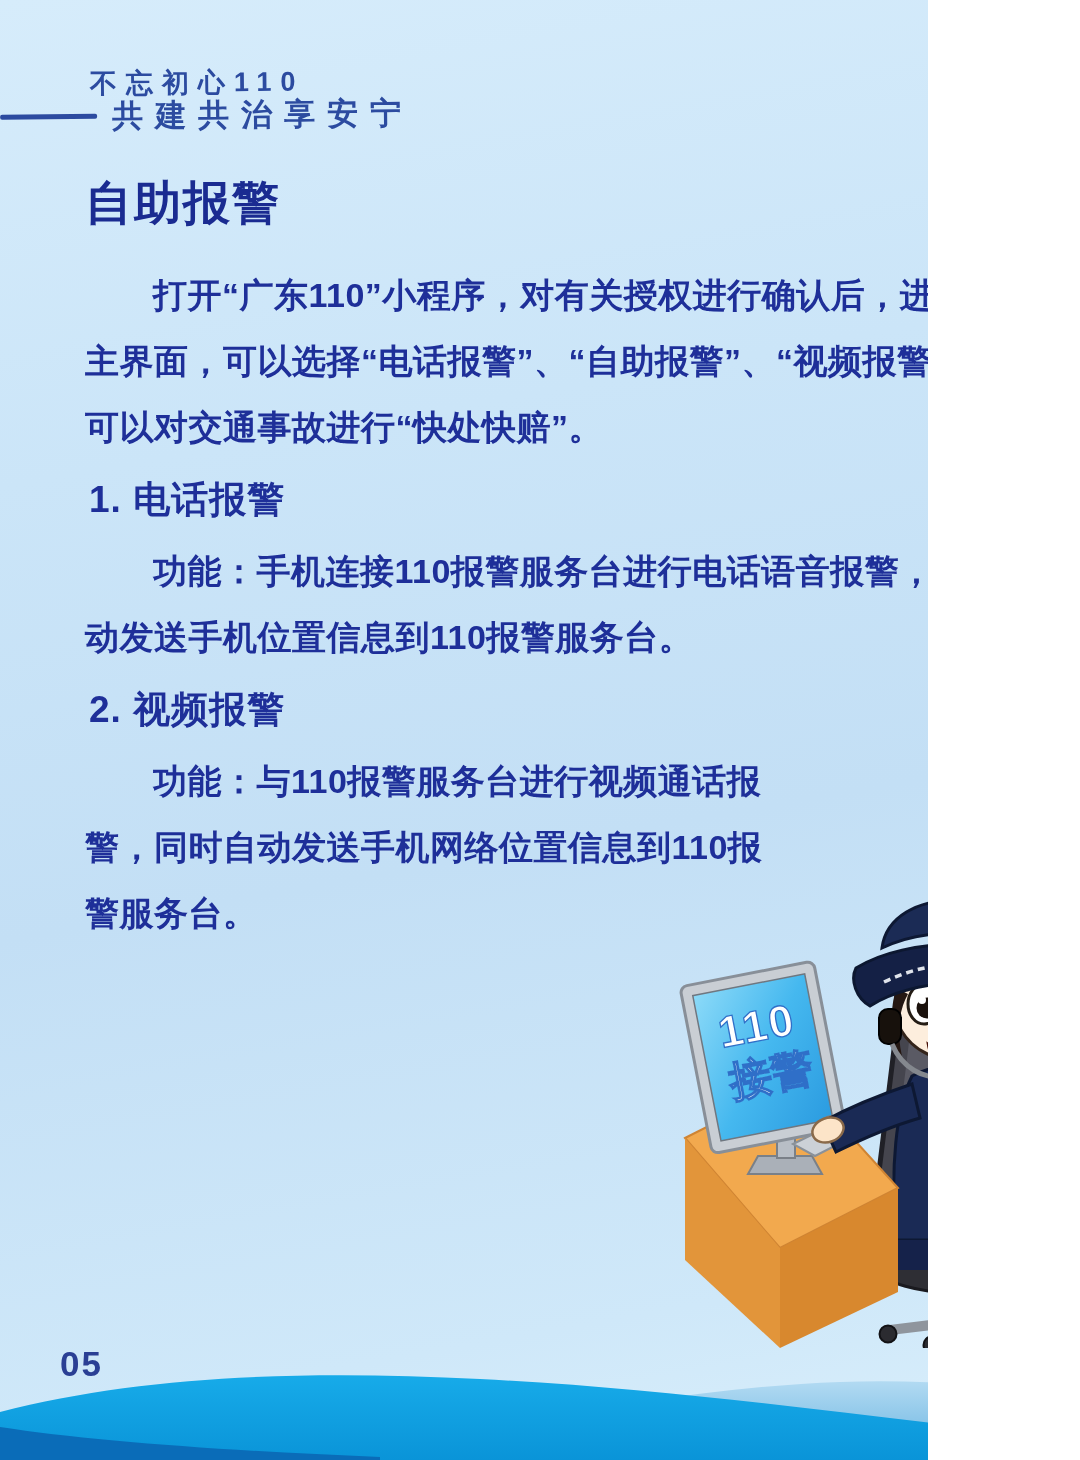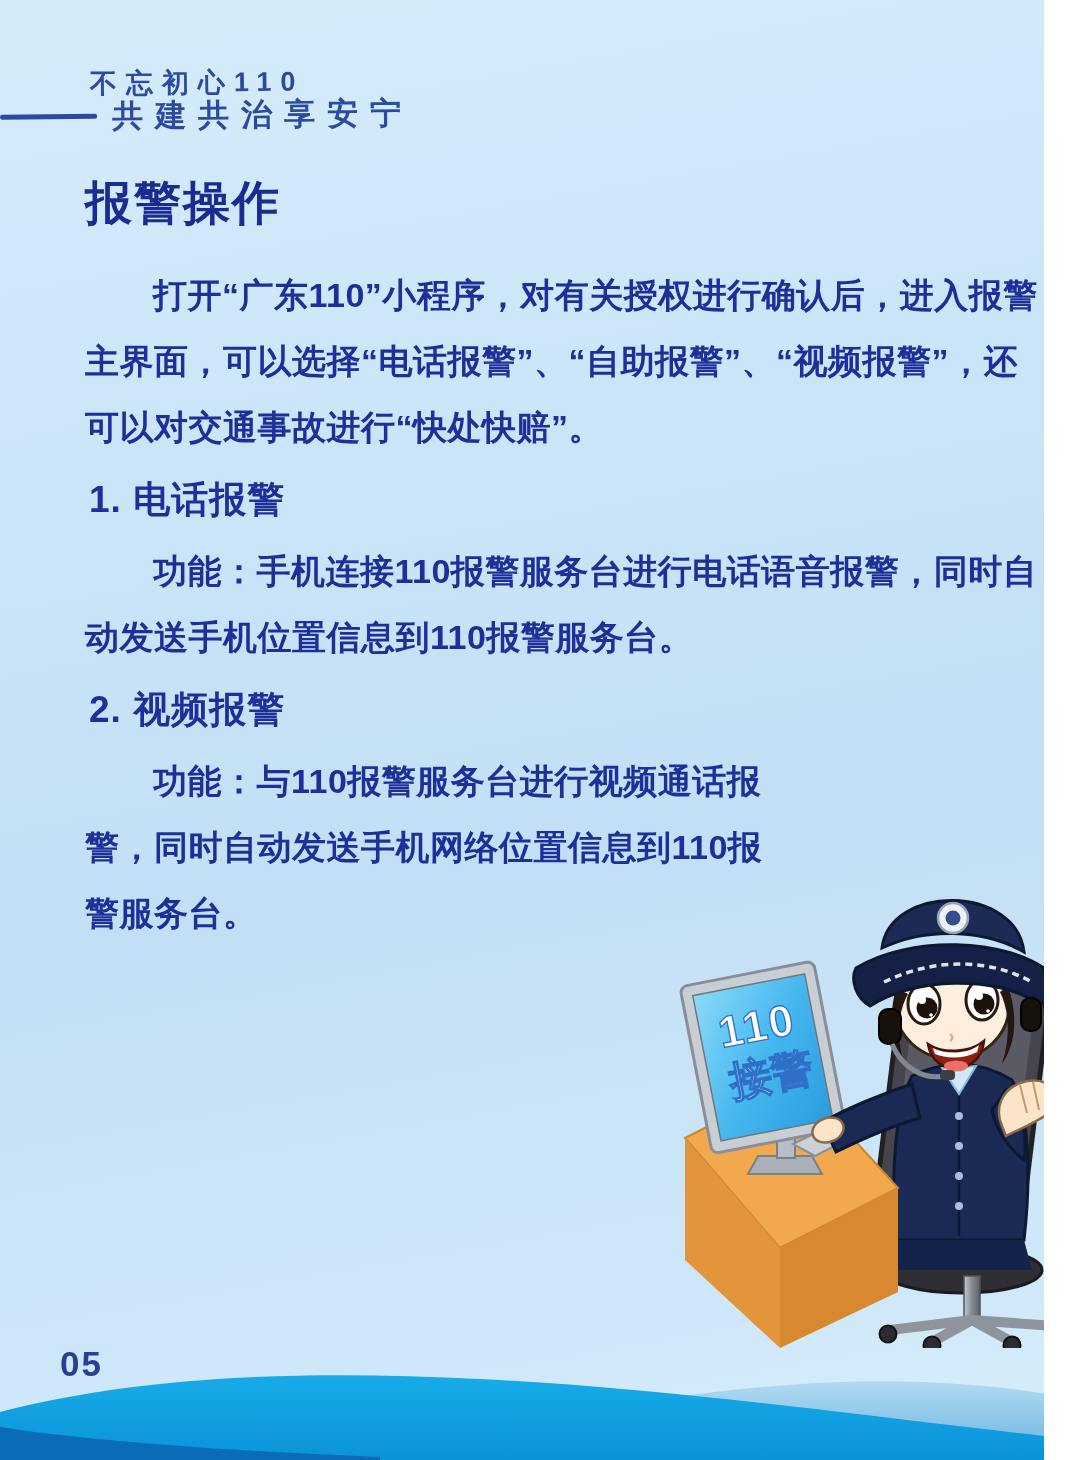--- a/index.html
+++ b/index.html
@@ -3,21 +3,21 @@
 <meta charset="utf-8">
 <style>
   html, body { margin: 0; padding: 0; }
   body {
     width: 1080px; height: 1460px;
     font-family: "Liberation Sans", "DejaVu Sans", sans-serif;
     overflow: hidden;
   }
   .page {
     position: relative;
-    width: 1044px; height: 1460px;
+    width: 928px; height: 1460px;
     background: linear-gradient(170deg, #d6ecfb 0%, #cbe5f8 30%, #c3dff5 58%, #cfe8f9 88%, #d8eefb 100%);
     overflow: hidden;
   }
 
   
   .header { position: absolute; left: 0; top: 58px; width: 520px; height: 90px;
             color: #2c4ba0; transform: rotate(-0.6deg); }
   .slogan-dash { position: absolute; left: 0; top: 54px; width: 97px; height: 5px;
                  background: #2c4ba0; border-radius: 2px; }
   .slogan1 { position: absolute; left: 90px; top: 6px; font-size: 27px; font-weight: 600;
@@ -52,21 +52,21 @@
 
 <div class="page">
 
   <div class="header">
     <div class="slogan-dash"></div>
     <div class="slogan1">不忘初心110</div>
     <div class="slogan2">共建共治享安宁</div>
   </div>
 
   <div class="content">
-    <h1>报警操作</h1>
+    <h1>自助报警</h1>
     <p>打开“广东110”小程序，对有关授权进行确认后，进入报警主界面，可以选择“电话报警”、“自助报警”、“视频报警”，还可以对交通事故进行“快处快赔”。</p>
     <h2>1. 电话报警</h2>
     <p>功能：手机连接110报警服务台进行电话语音报警，同时自动发送手机位置信息到110报警服务台。</p>
     <h2>2. 视频报警</h2>
     <p class="narrow-a">功能：与110报警服务台进行视频通话报警，同时自动发送手机网络位置信息到110报警服务台。</p>
   </div>
 
   <div class="illustration">
     <svg viewBox="0 0 420 480" xmlns="http://www.w3.org/2000/svg">
       <defs>

